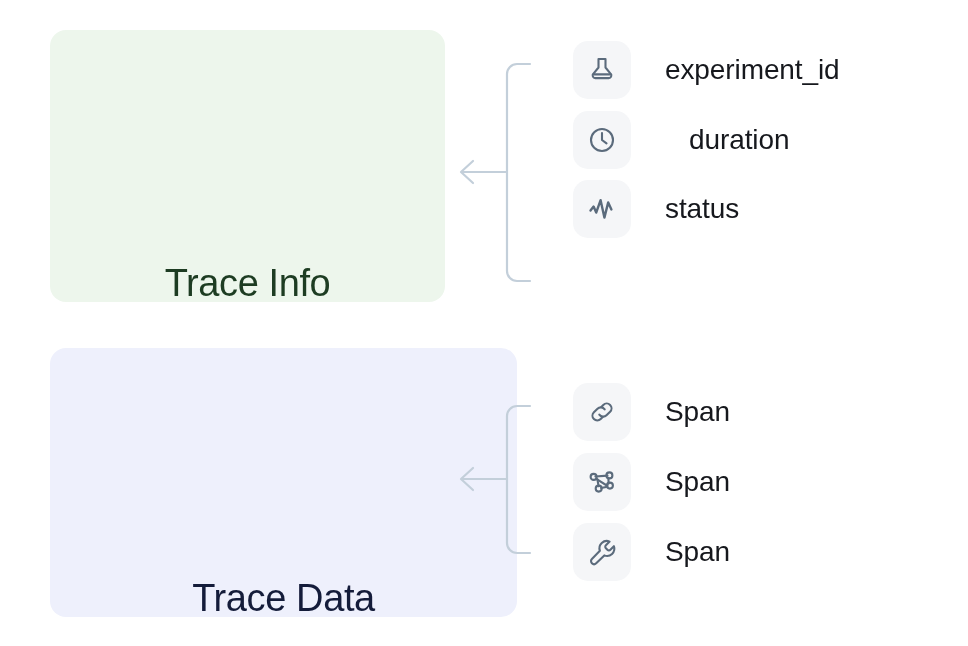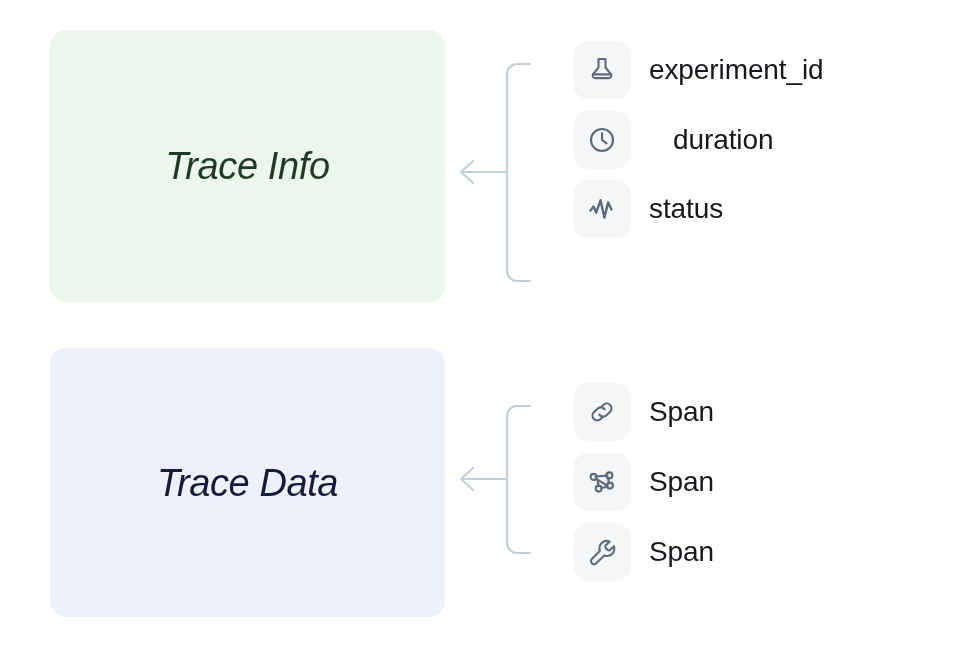--- a/index.html
+++ b/index.html
@@ -18,25 +18,24 @@
     width: 968px;
     height: 646px;
     overflow: hidden;
     background: #ffffff;
   }
 
   
   .group-box {
     position: absolute;
     display: flex;
-    align-items: center;
+    align-items: flex-end;
     justify-content: center;
     border-radius: 16px;
     box-sizing: border-box;
-    font-style: italic;
   }
   .group-box .group-label {
     font-size: 38px;
     font-weight: 500;
     letter-spacing: -0.4px;
     line-height: 1;
     white-space: nowrap;
   }
 
   #box-trace-info {
@@ -44,21 +43,21 @@
     top: 30px;
     width: 395px;
     height: 272px;
     background: #edf6ec;
   }
   #box-trace-info .group-label { color: #1d3c22; }
 
   #box-trace-data {
     left: 50px;
     top: 348px;
-    width: 395px;
+    width: 467px;
     height: 269px;
     background: #eef0fc;
   }
   #box-trace-data .group-label { color: #141c3a; }
 
   
   .connector {
     position: absolute;
     pointer-events: none;
   }
@@ -89,21 +88,21 @@
     stroke-width: 2.1;
     stroke-linecap: round;
     stroke-linejoin: round;
     fill: none;
   }
   .icon-tile svg .solid {
     fill: #5b6b7c;
     stroke: none;
   }
   .row-label {
-    margin-left: 18px;
+    margin-left: 34px;
     font-size: 28px;
     font-weight: 400;
     color: #16181d;
     line-height: 1;
     white-space: nowrap;
     letter-spacing: -0.1px;
   }
 </style>
 </head>
 <body>

